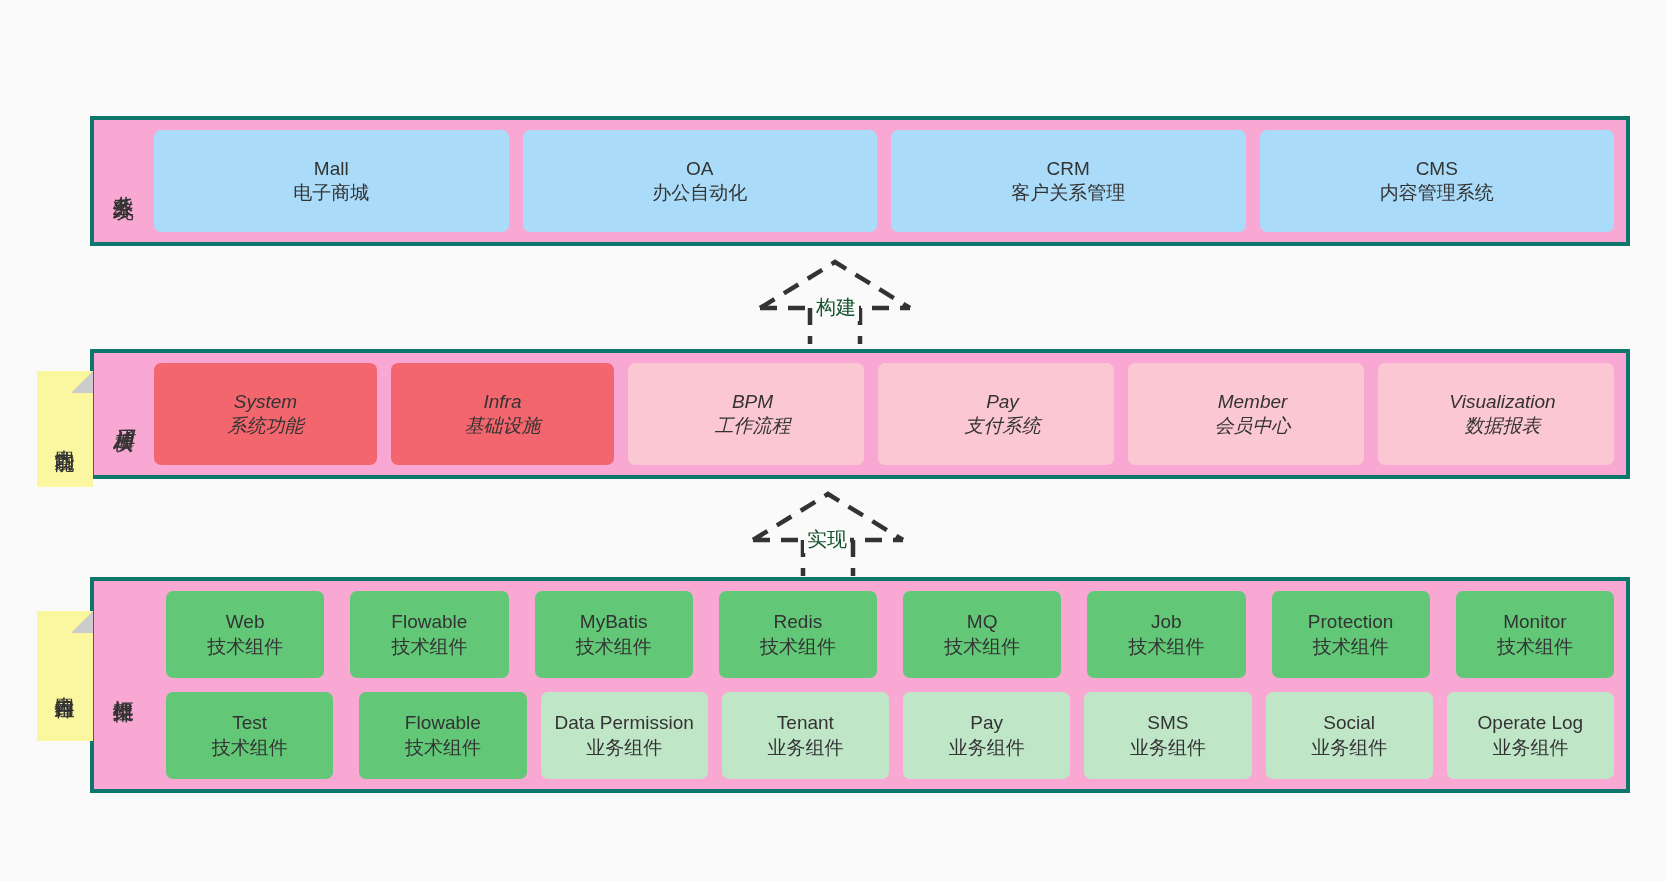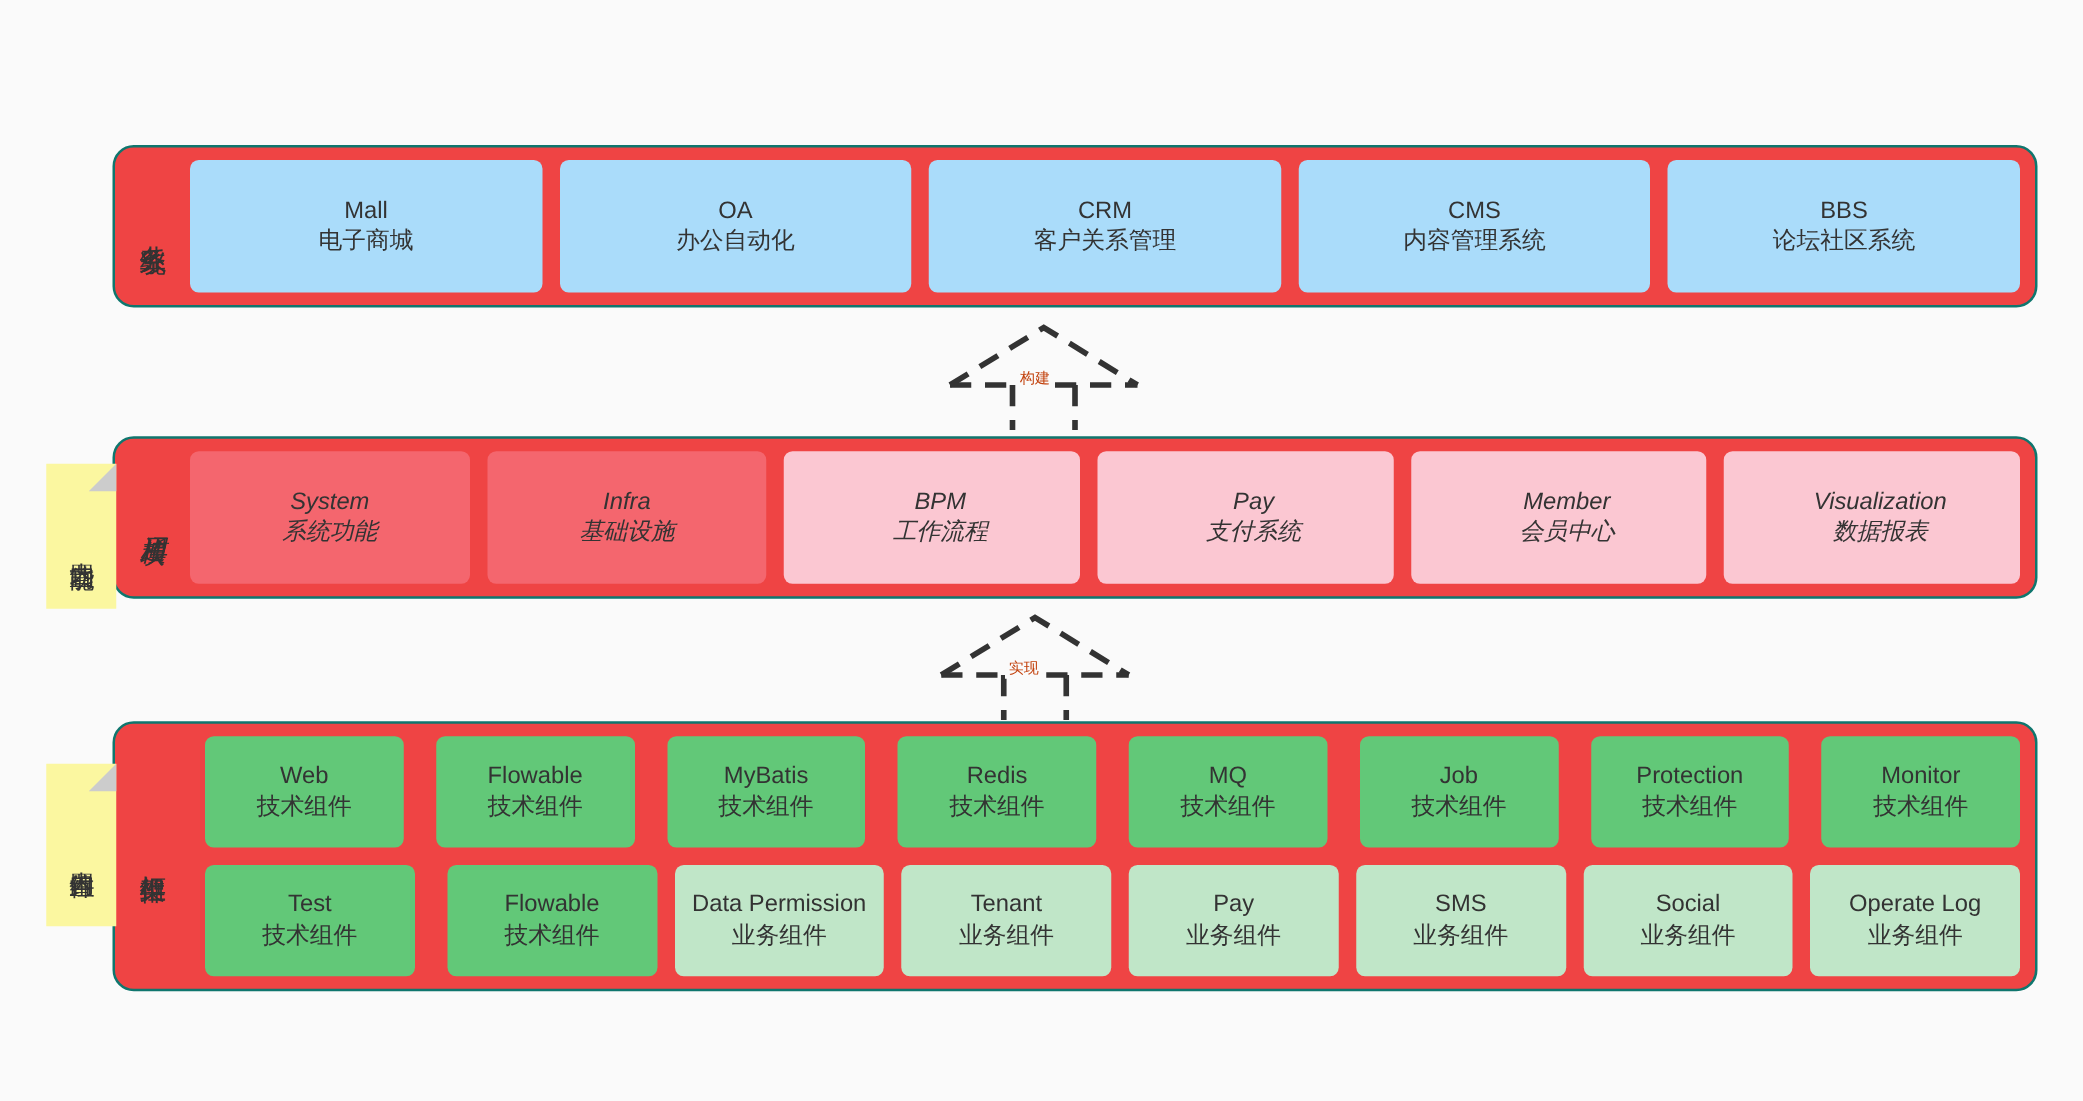--- a/index.html
+++ b/index.html
@@ -19,23 +19,23 @@
   #stage {
     position: relative;
     width: 1666px;
     height: 881px;
   }
 
   
   .layer {
     position: absolute;
     box-sizing: border-box;
-    background: #ef4444;
-    border: 2px solid #0f766e;
-    border-radius: 17px;
+    background: #f9a8d4;
+    border: 4px solid #0f766e;
+    border-radius: 0;
     display: flex;
     align-items: stretch;
     padding: 10px 12px;
   }
   .layer-title {
     flex: 0 0 auto;
     width: 34px;
     display: flex;
     align-items: center;
     justify-content: center;
@@ -124,22 +124,22 @@
     border-color: transparent transparent #cccccc transparent;
   }
   #note-functions  { left: 37px; top: 371px; width: 56px; height: 116px; }
   #note-components { left: 37px; top: 611px; width: 56px; height: 130px; }
 
   
   .arrow { position: absolute; }
   .arrow svg { display: block; overflow: visible; }
   .arrow-label {
     position: absolute;
-    font-size: 12px;
-    color: #c2410c;
+    font-size: 20px;
+    color: #14532d;
     background: #fafafa;
     padding: 0 3px;
     white-space: nowrap;
     user-select: none;
   }
   #arrow-build  { left: 755px; top: 258px; width: 160px; height: 86px; }
   #arrow-build .arrow-label  { left: 58px; top: 36px; }
   #arrow-impl   { left: 748px; top: 490px; width: 160px; height: 86px; }
   #arrow-impl .arrow-label   { left: 56px; top: 36px; }
 </style>
@@ -167,24 +167,20 @@
         <div class="card c-blue">
           <span class="card-title">CRM</span>
           <span class="card-sub">客户关系管理</span>
         </div>
 
         <div class="card c-blue">
           <span class="card-title">CMS</span>
           <span class="card-sub">内容管理系统</span>
         </div>
 
-        <div class="card c-blue">
-          <span class="card-title">BBS</span>
-          <span class="card-sub">论坛社区系统</span>
-        </div>
 
       </div>
     </div>
   </div>
 
   <div class="arrow" id="arrow-build">
     <svg width="160" height="86" viewBox="0 0 160 86">
 
       <path d="M 5 50 L 80 4 L 155 50" fill="none" stroke="#333333" stroke-width="4.5" stroke-dasharray="17 11" stroke-linecap="butt"></path>
       <path d="M 5 50 L 155 50" fill="none" stroke="#333333" stroke-width="4.5" stroke-dasharray="17 11" stroke-linecap="butt"></path>

